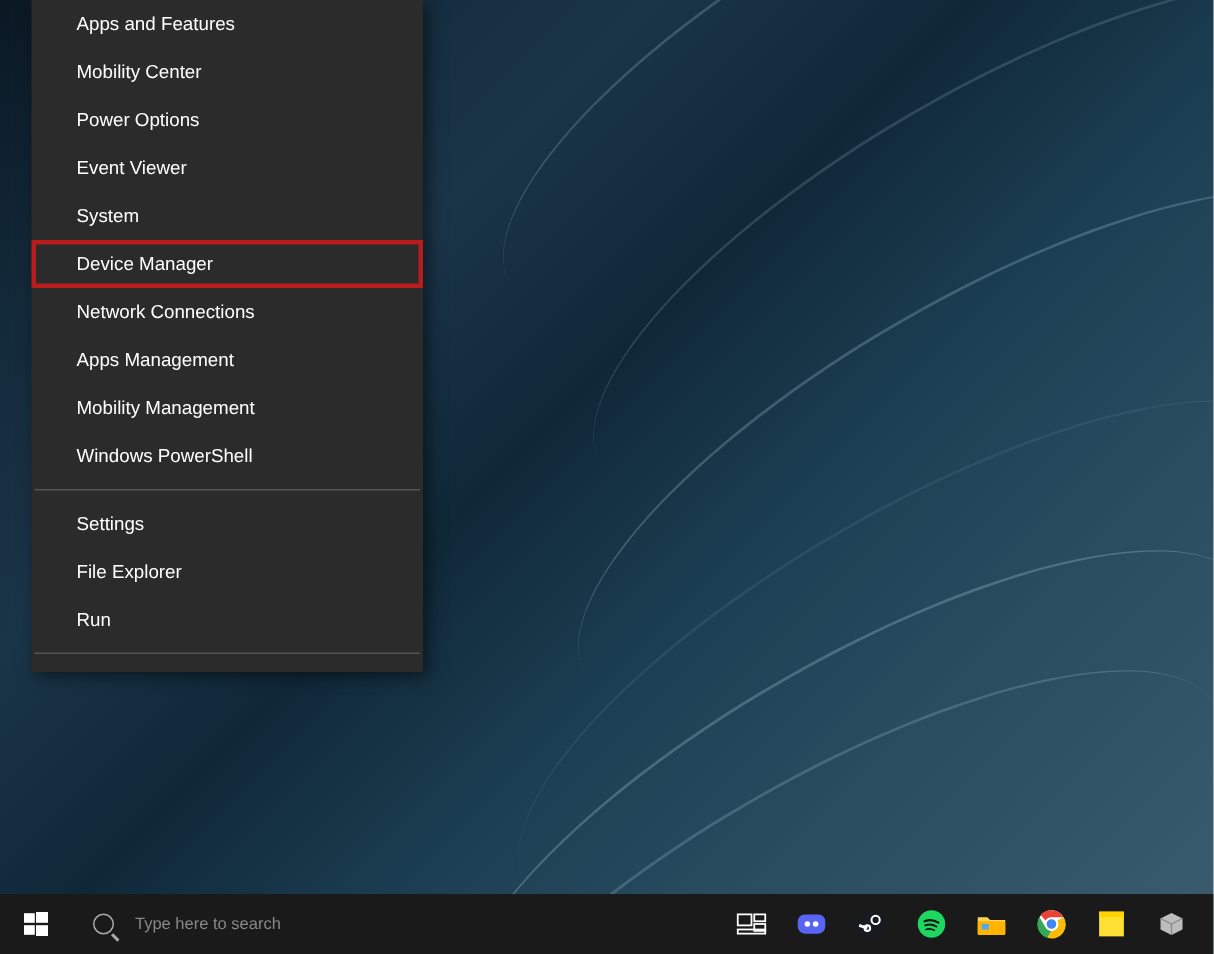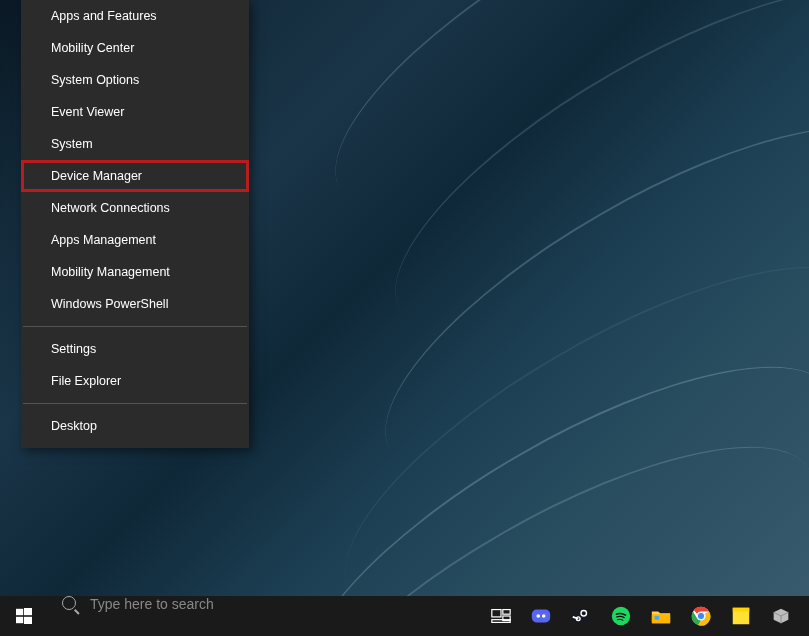--- a/index.html
+++ b/index.html
@@ -29,21 +29,21 @@
   .wallpaper-lines span:nth-child(3){ top: 200px; left: 350px; border-top-color: rgba(150,190,210,0.3);}
   .wallpaper-lines span:nth-child(4){ top: 340px; left: 310px; border-top-color: rgba(80,120,140,0.25);}
   .wallpaper-lines span:nth-child(5){ top: 440px; left: 270px; border-top-color: rgba(170,200,215,0.3);}
   .wallpaper-lines span:nth-child(6){ top: 520px; left: 250px; }
 
   
   .menu {
     position: absolute;
     top: 0;
     left: 21px;
-    width: 228px;
+    width: 261px;
     background: #2b2b2b;
     color: #fff;
     font-size: 12.5px;
     box-shadow: 3px 3px 10px rgba(0,0,0,0.5);
     z-index: 10;
     padding-bottom: 6px;
   }
   .menu-item {
     padding: 9px 30px;
     white-space: nowrap;
@@ -81,24 +81,24 @@
     z-index: 5;
   }
   .start-btn {
     width: 48px; height: 40px;
     display: flex; align-items: center; justify-content: center;
   }
   .start-btn svg { width: 16px; height: 16px; }
   .search-box {
     height: 40px;
     display: flex;
-    align-items: flex-start;
+    align-items: center;
     padding: 0 14px;
     color: #888;
-    font-size: 14px;
+    font-size: 11px;
     gap: 14px;
     flex: 0 0 auto;
   }
   .search-box .mag {
     width: 14px; height: 14px;
     border: 1.5px solid #aaa;
     border-radius: 50%;
     position: relative;
   }
   .search-box .mag::after {
@@ -133,33 +133,33 @@
     <span></span>
     <span></span>
     <span></span>
     <span></span>
     <span></span>
 </div>
 
 <div class="menu" id="menu">
     <div class="menu-item"><span>Apps and Features</span></div>
     <div class="menu-item"><span>Mobility Center</span></div>
-    <div class="menu-item"><span>System Options</span></div>
+    <div class="menu-item"><span>Power Options</span></div>
     <div class="menu-item"><span>Event Viewer</span></div>
     <div class="menu-item"><span>System</span></div>
     <div class="menu-item highlight"><span>Device Manager</span></div>
     <div class="menu-item"><span>Network Connections</span></div>
     <div class="menu-item"><span>Apps Management</span></div>
     <div class="menu-item"><span>Mobility Management</span></div>
     <div class="menu-item"><span>Windows PowerShell</span></div>
     <div class="menu-sep"></div>
     <div class="menu-item"><span>Settings</span></div>
     <div class="menu-item"><span>File Explorer</span></div>
+    <div class="menu-item"><span>Run</span></div>
     <div class="menu-sep"></div>
-    <div class="menu-item"><span>Desktop</span></div>
   </div>
 
 <div class="taskbar">
   <div class="start-btn">
     <svg viewBox="0 0 16 16">
       <rect x="0" y="0.8" width="7.2" height="6.4" fill="#ffffff"></rect>
       <rect x="8" y="0" width="8" height="7.2" fill="#ffffff"></rect>
       <rect x="0" y="8.8" width="7.2" height="6.4" fill="#ffffff"></rect>
       <rect x="8" y="8.8" width="8" height="7.2" fill="#ffffff"></rect>
     </svg>

